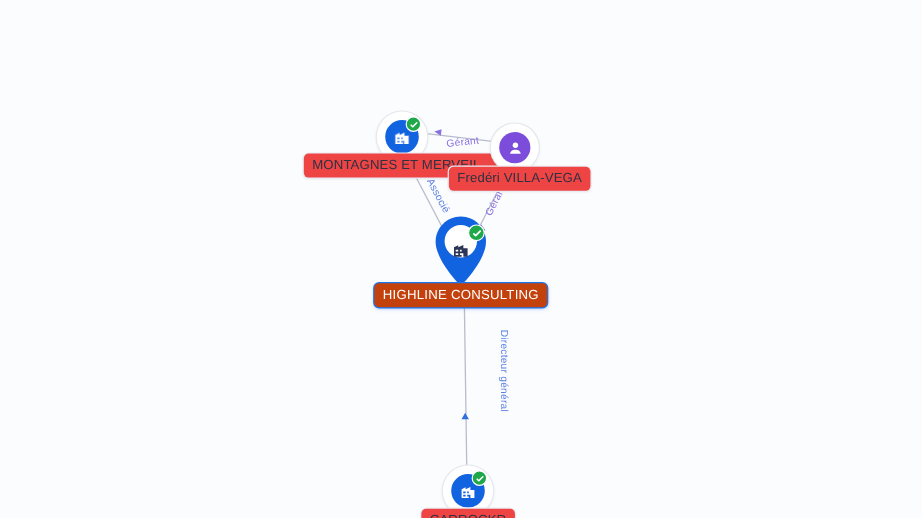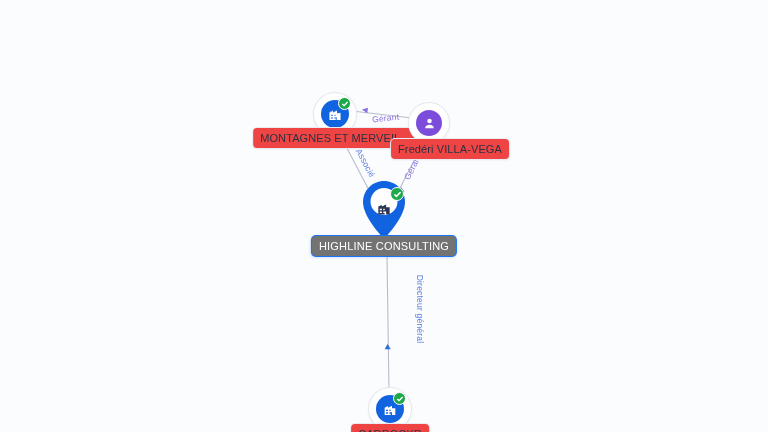--- a/index.html
+++ b/index.html
@@ -81,21 +81,21 @@
     font-size: 11px;
     line-height: 14px;
     padding: 3px 7px;
     border-radius: 4px;
     background: #ef4444;
     color: #2d3142;
     box-shadow: 0 0 0 1px #e9ebf2, 0 1px 2px rgba(40,50,80,.12);
     letter-spacing: .1px;
   }
   .node-label.selected {
-    background: #737373;
+    background: #c2410c;
     color: #ffffff;
     box-shadow: 0 0 0 1px #1a73f0, 0 1px 3px rgba(26,115,240,.35);
     font-size: 11px;
     letter-spacing: .2px;
   }
 
   
   .edge-label {
     position: absolute;
     white-space: nowrap;
@@ -157,21 +157,21 @@
     <div class="halo" style="width:40px; height:40px;"></div>
     <div class="disc" style="width:26px; height:26px; background:#7c4ddb;">
       <span>
         <svg width="15" height="15" viewBox="0 0 24 24" fill="#ffffff">
           <circle cx="12" cy="8" r="3.6"></circle>
           <path d="M5 19.5c0-3.6 3.1-5.6 7-5.6s7 2 7 5.6z"></path>
         </svg>
       </span>
     </div>
   </div>
-  <div class="node-label" style="left:450px; top:139px;">Fredéri VILLA-VEGA</div>
+  <div class="node-label" style="left:433px; top:139px;">Fredéri VILLA-VEGA</div>
 
   <div class="node" style="left:384px; top:212px; width:56px; height:66px;">
     <div class="pin-wrap">
       <svg width="50" height="62" viewBox="0 0 50 62">
         <path d="M25 2C13.4 2 4 11.4 4 23c0 14.5 18 34 21 36.5C28 57 46 37.5 46 23 46 11.4 36.6 2 25 2z" fill="#1263e0"></path>
         <circle cx="25" cy="22.5" r="13.5" fill="#ffffff"></circle>
       </svg>
     </div>
     <span style="position:absolute; left:50%; top:31px; transform:translate(-50%,-50%);">
       <svg width="17" height="17" viewBox="0 0 24 24" fill="#2b3556">

